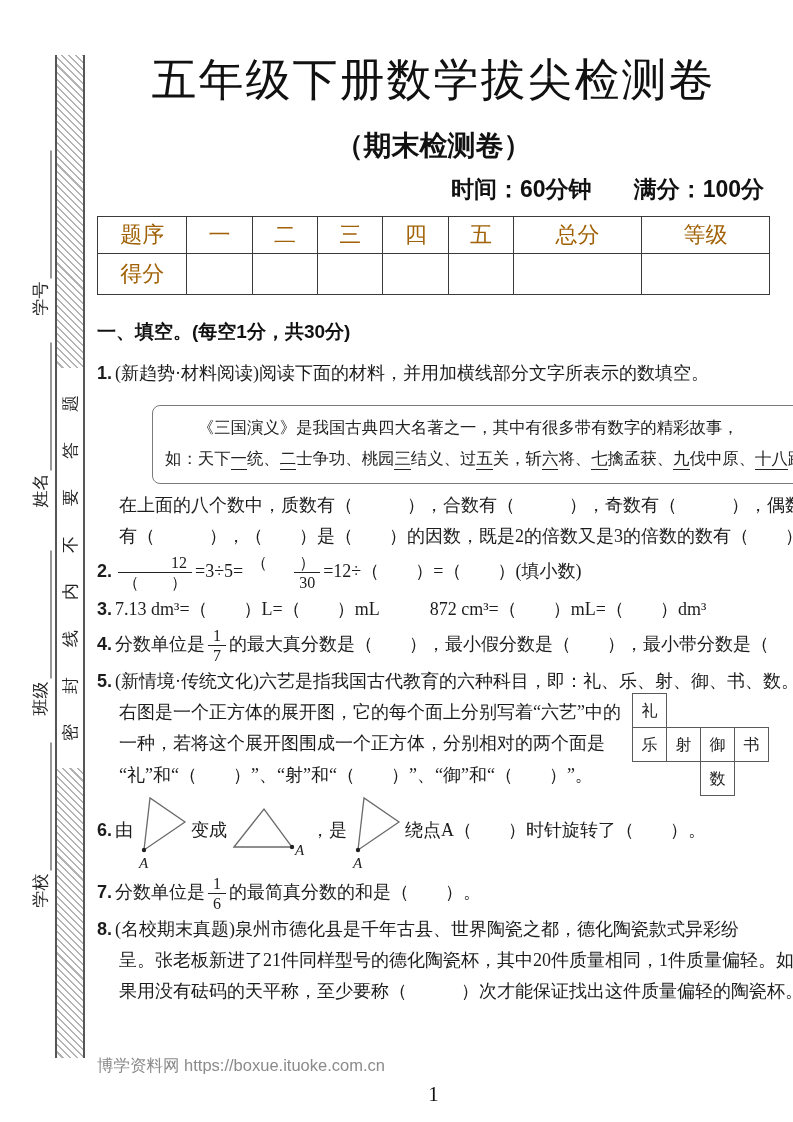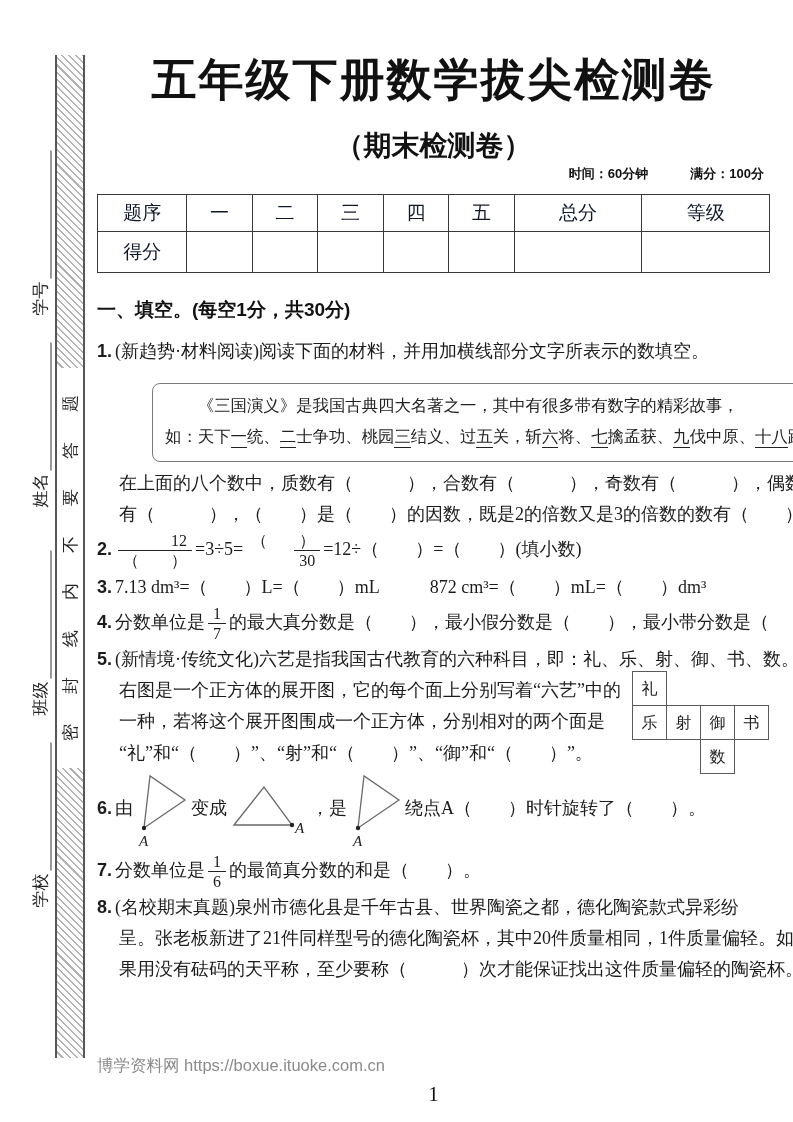--- a/index.html
+++ b/index.html
@@ -36,38 +36,38 @@
     height:400px; display:flex; flex-direction:column;
     justify-content:space-evenly; align-items:center;
   }
   .seal-chars span { transform:rotate(-90deg); font-size:17px; color:#222; }
 
   
   .main { position:absolute; left:97px; top:0; width:673px; }
   .title {
     margin:50px 0 0; text-align:center;
     font-family:"Liberation Sans", sans-serif;
-    font-size:45px; font-weight:700; letter-spacing:2px; color:#111;
+    font-size:45px; font-weight:400; letter-spacing:2px; color:#111;
   }
   .subtitle {
     margin-top:17px; text-align:center;
     font-family:"Liberation Sans", sans-serif;
     font-size:28px; font-weight:800; color:#111;
   }
   .meta {
-    margin-top:0; text-align:right; padding-right:6px;
-    font-family:"Liberation Sans", sans-serif;
-    font-size:13px; font-weight:700; color:#111;
+    margin-top:9px; text-align:right; padding-right:6px;
+    font-family:"Liberation Sans", sans-serif;
+    font-size:23px; font-weight:700; color:#111;
   }
   .meta .gap { display:inline-block; width:42px; }
 
   table.score { width:100%; border-collapse:collapse; margin-top:11px; }
   table.score td {
     border:1.6px solid #3a3a3a; text-align:center;
-    font-size:19px; color:#0f172a; padding:0;
+    font-size:22px; color:#a16207; padding:0;
   }
   table.score tr:nth-child(1) td { height:37px; }
   table.score tr:nth-child(2) td { height:41px; }
   table.score td.first { width:13.3%; font-family:"Liberation Sans", sans-serif; }
 
   .sec-head {
     margin:24px 0 14px;
     font-family:"Liberation Sans", sans-serif;
     font-size:19px; font-weight:800; color:#111;
   }

